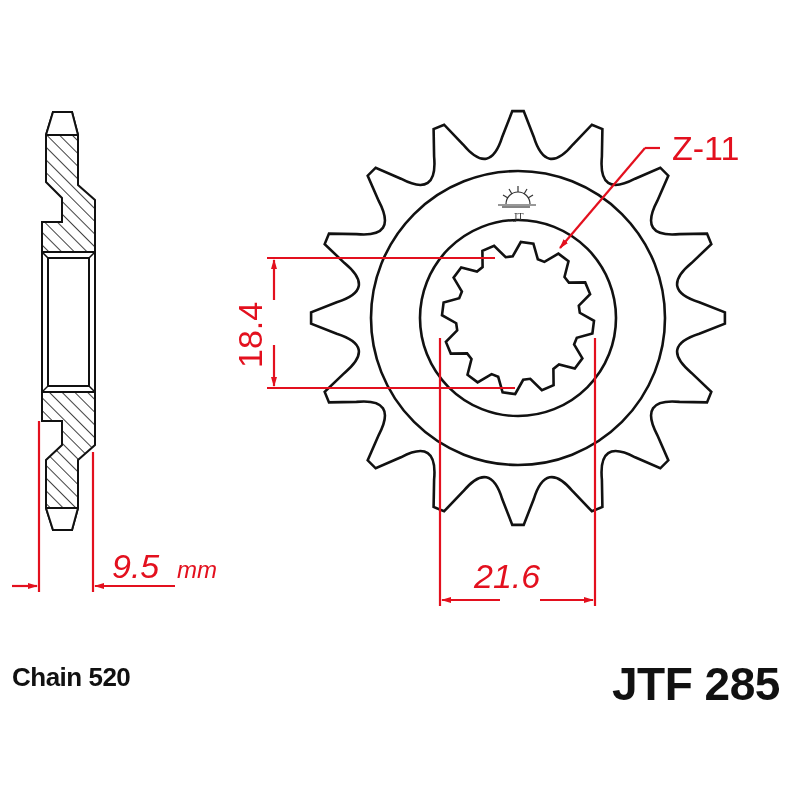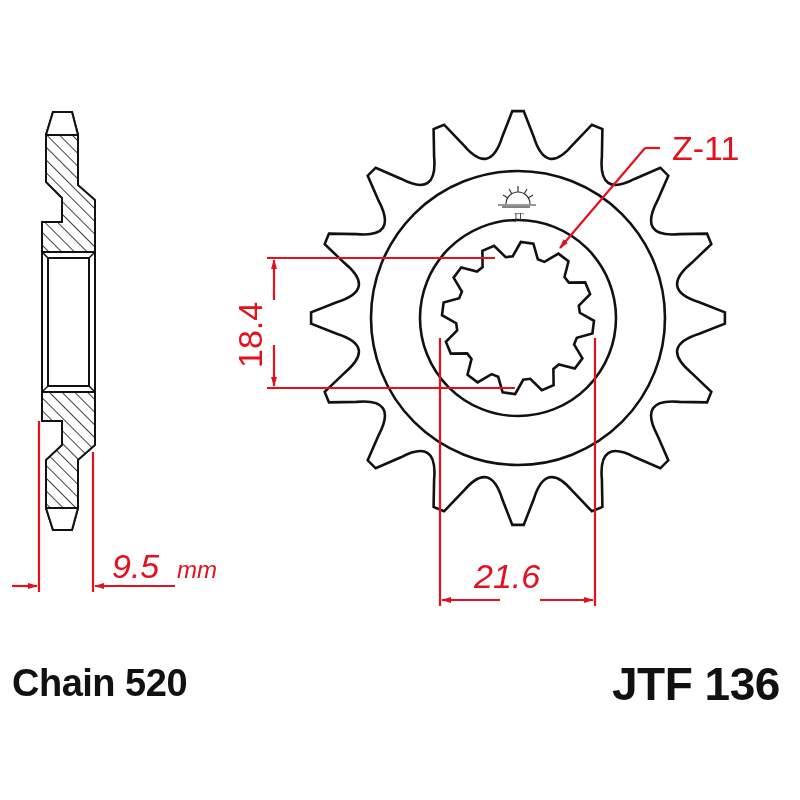--- a/index.html
+++ b/index.html
@@ -1,19 +1,19 @@
 <!DOCTYPE html>
 <html><head>
 <meta charset="utf-8">
 <style>
   html, body { margin: 0; padding: 0; background: #ffffff; }
   body { width: 800px; height: 800px; position: relative; overflow: hidden; font-family: "Liberation Sans", sans-serif; }
   #drawing { position: absolute; left: 0; top: 0; width: 800px; height: 800px; }
   .label-bold { position: absolute; font-family: "Liberation Sans", sans-serif; font-weight: bold; color: #111111; }
-  #chain-label { left: 12px; top: 662px; font-size: 38px; letter-spacing: -0.5px; }
+  #chain-label { left: 12px; top: 662px; font-size: 26px; letter-spacing: -0.5px; }
   #part-label { left: 612px; top: 657px; font-size: 46px; letter-spacing: -0.5px; }
 </style>
 </head>
 <body>
 
 <svg id="drawing" viewBox="0 0 800 800" xmlns="http://www.w3.org/2000/svg">
   <defs>
     <pattern id="hatch" patternUnits="userSpaceOnUse" width="9" height="9" patternTransform="rotate(-45)">
       <line x1="0" y1="0" x2="0" y2="9" stroke="#111" stroke-width="1.6"></line>
     </pattern>
@@ -86,13 +86,13 @@
   <text x="474" y="588" font-family="Liberation Sans, sans-serif" font-style="italic" font-size="34" fill="#e3101e">21.6</text>
 
   <g stroke="#e3101e" stroke-width="2.2" fill="none">
     <line x1="660" y1="148" x2="645" y2="148"></line>
     <line x1="645" y1="148" x2="560" y2="248" marker-end="url(#arrowR)"></line>
   </g>
   <text x="672" y="160" font-family="Liberation Sans, sans-serif" font-size="34" fill="#e3101e">Z-11</text>
 </svg>
 
 <div id="chain-label" class="label-bold">Chain 520</div>
-<div id="part-label" class="label-bold">JTF 136</div>
+<div id="part-label" class="label-bold">JTF 285</div>
 
 </body></html>

